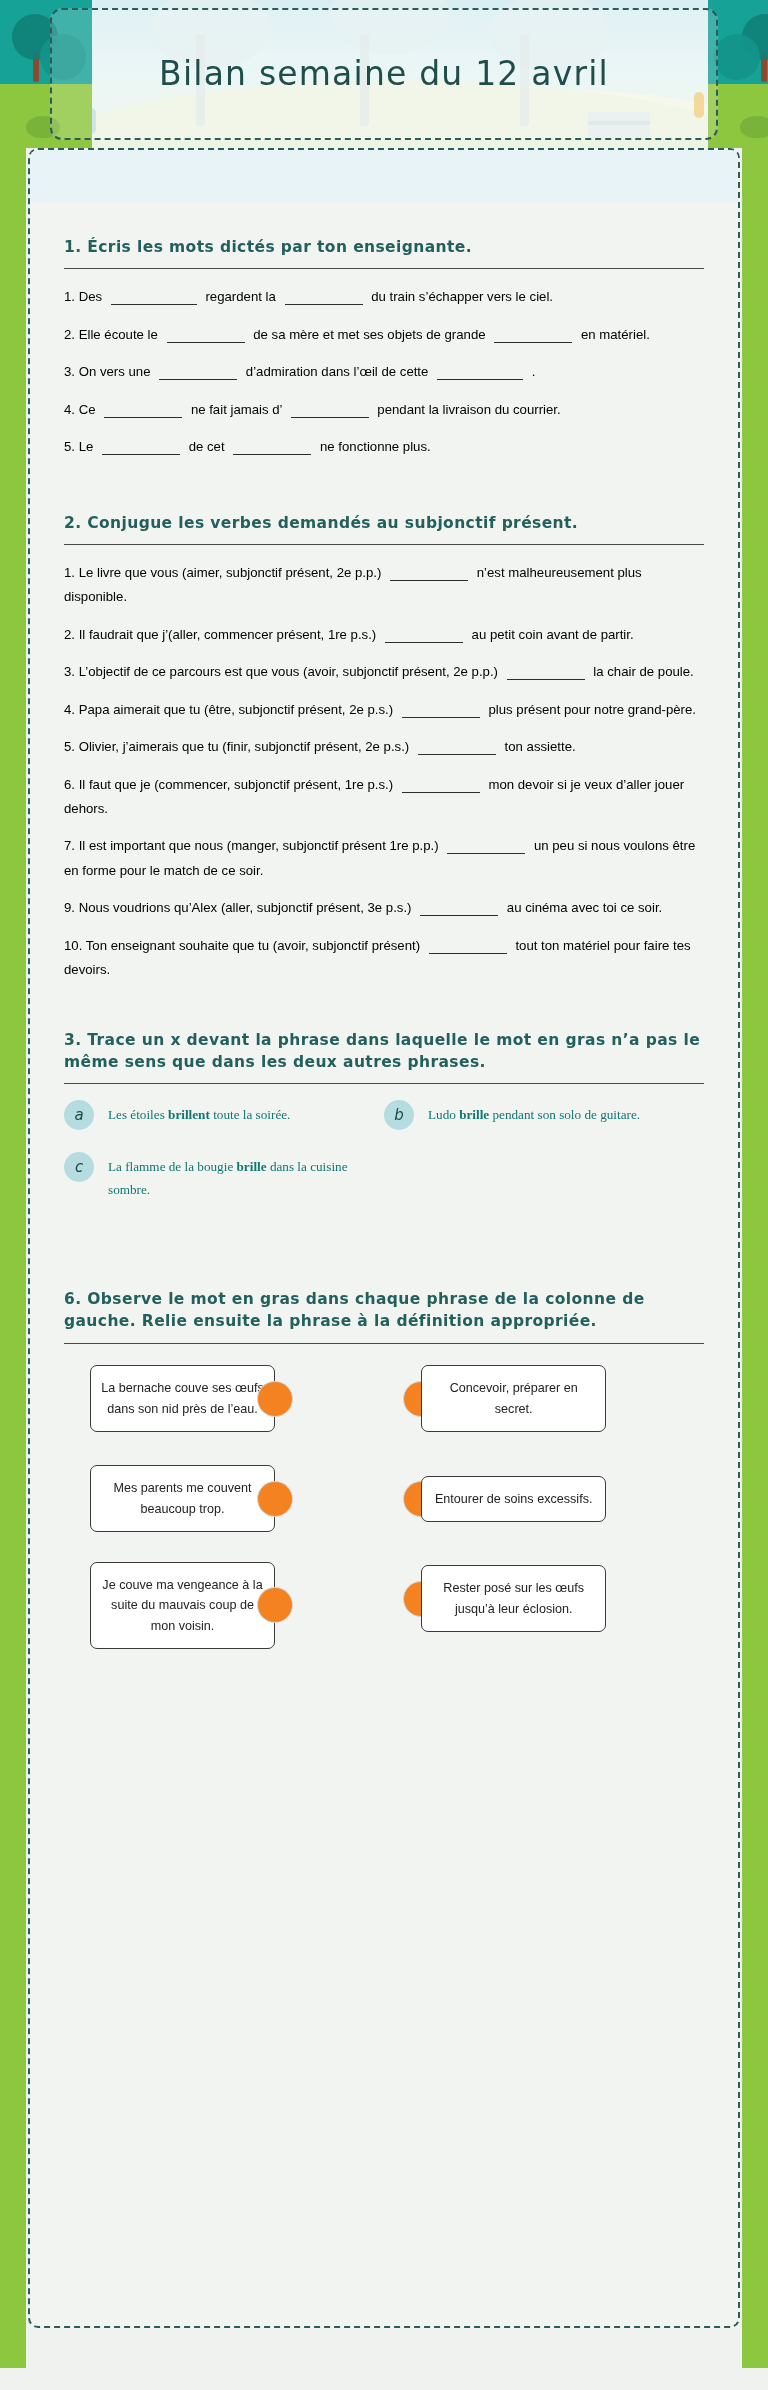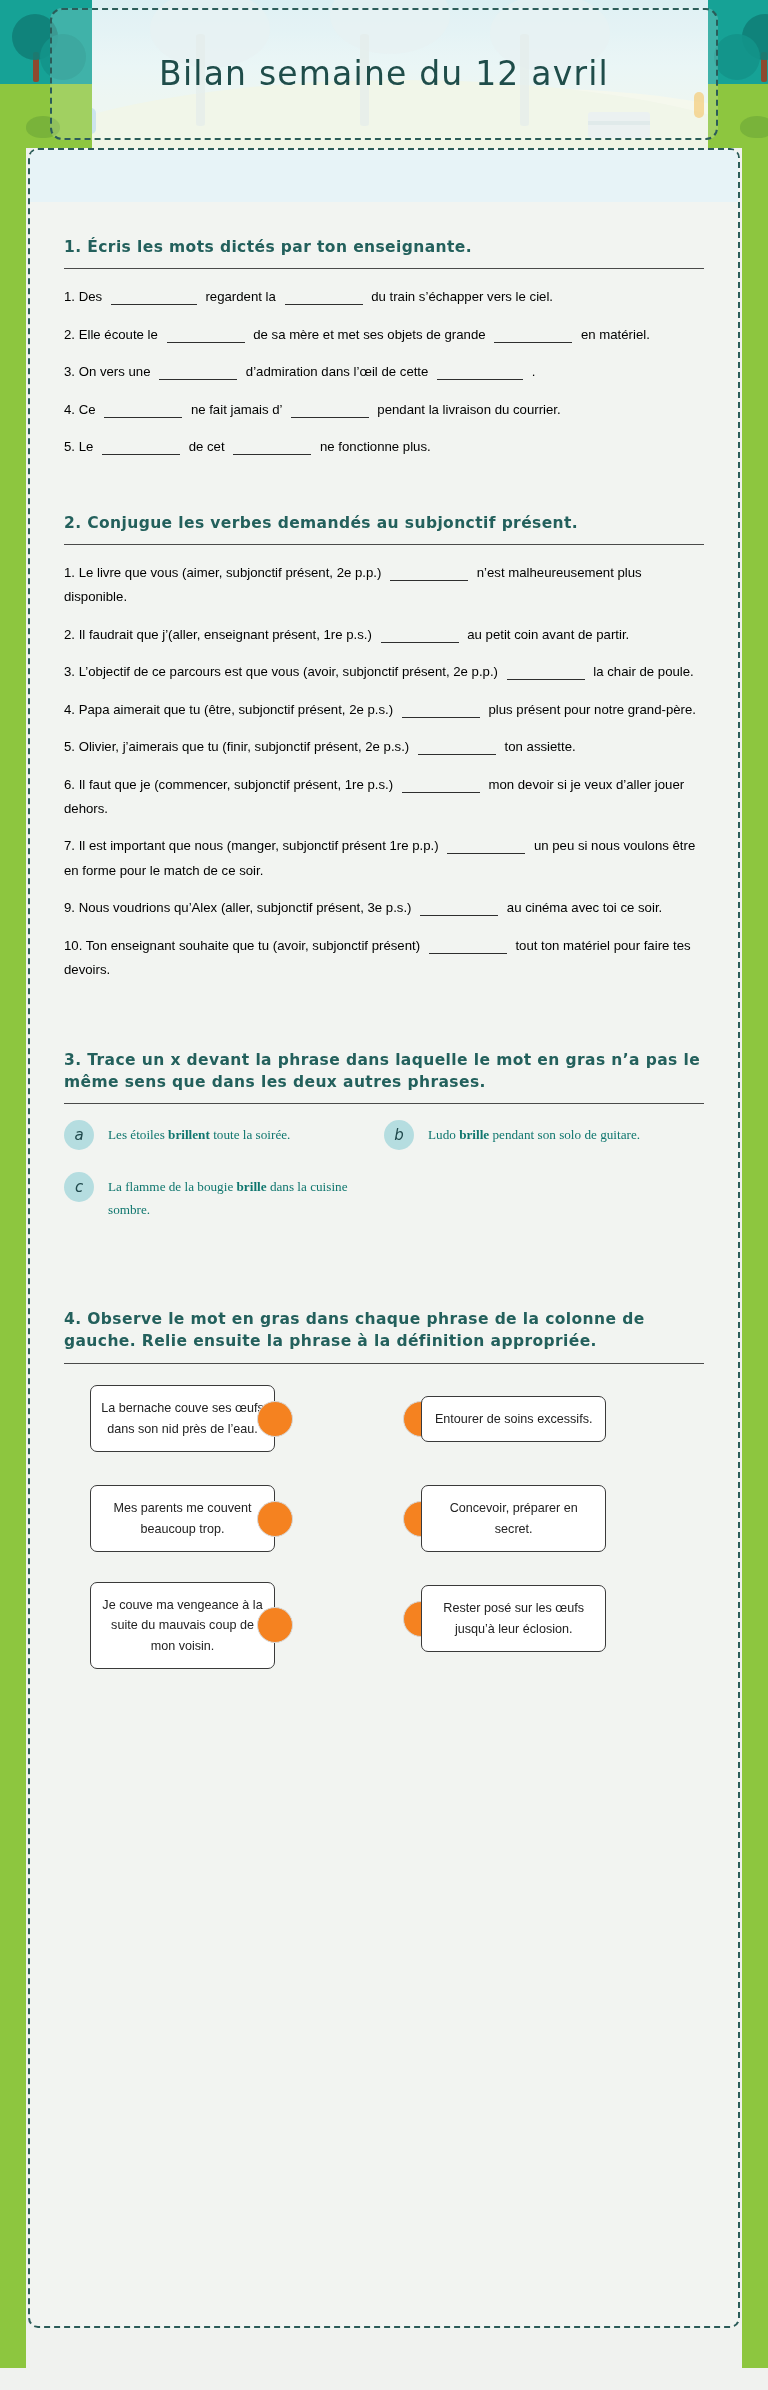--- a/index.html
+++ b/index.html
@@ -419,21 +419,21 @@
           <hr class="rule">
 
           <p class="q">
             <span>1.</span>
             <span>Le livre que vous (aimer, subjonctif présent, 2e p.p.)</span>
             <span class="blank short"></span>
             <span>n’est malheureusement plus disponible.</span>
           </p>
           <p class="q">
             <span>2.</span>
-            <span>Il faudrait que j’(aller, enseignant présent, 1re p.s.)</span>
+            <span>Il faudrait que j’(aller, commencer présent, 1re p.s.)</span>
             <span class="blank short"></span>
             <span>au petit coin avant de partir.</span>
           </p>
           <p class="q">
             <span>3.</span>
             <span>L’objectif de ce parcours est que vous (avoir, subjonctif présent, 2e p.p.)</span>
             <span class="blank short"></span>
             <span>la chair de poule.</span>
           </p>
           <p class="q">
@@ -467,21 +467,21 @@
             <span>au cinéma avec toi ce soir.</span>
           </p>
           <p class="q">
             <span>10.</span>
             <span>Ton enseignant souhaite que tu (avoir, subjonctif présent)</span>
             <span class="blank short"></span>
             <span>tout ton matériel pour faire tes devoirs.</span>
           </p>
         </section>
 
-        <section class="exercise" style="margin-top:66px;">
+        <section class="exercise" style="margin-top:46px;">
           <h2 class="ex-title">3. Trace un x devant la phrase dans laquelle le mot en gras n’a pas le même sens que dans les deux autres phrases.</h2>
           <hr class="rule">
 
           <div class="opts">
 
             <div class="opt">
               <div class="opt-bullet">a</div>
               <div class="opt-text">
                 <span>Les étoiles </span><b>brillent</b><span> toute la soirée.</span>
               </div>
@@ -498,21 +498,21 @@
               <div class="opt-bullet">c</div>
               <div class="opt-text">
                 <span>La flamme de la bougie </span><b>brille</b><span> dans la cuisine sombre.</span>
               </div>
             </div>
 
           </div>
         </section>
 
         <section class="exercise" style="margin-top:64px;">
-          <h2 class="ex-title">4. Observe le mot en gras dans chaque phrase de la colonne de gauche. Relie ensuite la phrase à la définition appropriée.</h2>
+          <h2 class="ex-title">6. Observe le mot en gras dans chaque phrase de la colonne de gauche. Relie ensuite la phrase à la définition appropriée.</h2>
           <hr class="rule">
 
           <div class="match">
 
             <div class="match-col">
               <div class="match-row left">
                 <div class="left-spacer"></div>
                 <div class="mbox">La bernache couve ses œufs dans son nid près de l’eau.</div>
                 <div class="dot"></div>
               </div>
@@ -524,25 +524,25 @@
               <div class="match-row left">
                 <div class="left-spacer"></div>
                 <div class="mbox">Je couve ma vengeance à la suite du mauvais coup de mon voisin.</div>
                 <div class="dot"></div>
               </div>
             </div>
 
             <div class="match-col">
               <div class="match-row right">
                 <div class="dot"></div>
-                <div class="mbox">Entourer de soins excessifs.</div>
+                <div class="mbox">Concevoir, préparer en secret.</div>
               </div>
               <div class="match-row right">
                 <div class="dot"></div>
-                <div class="mbox">Concevoir, préparer en secret.</div>
+                <div class="mbox">Entourer de soins excessifs.</div>
               </div>
               <div class="match-row right">
                 <div class="dot"></div>
                 <div class="mbox">Rester posé sur les œufs jusqu’à leur éclosion.</div>
               </div>
             </div>
 
           </div>
         </section>
 

